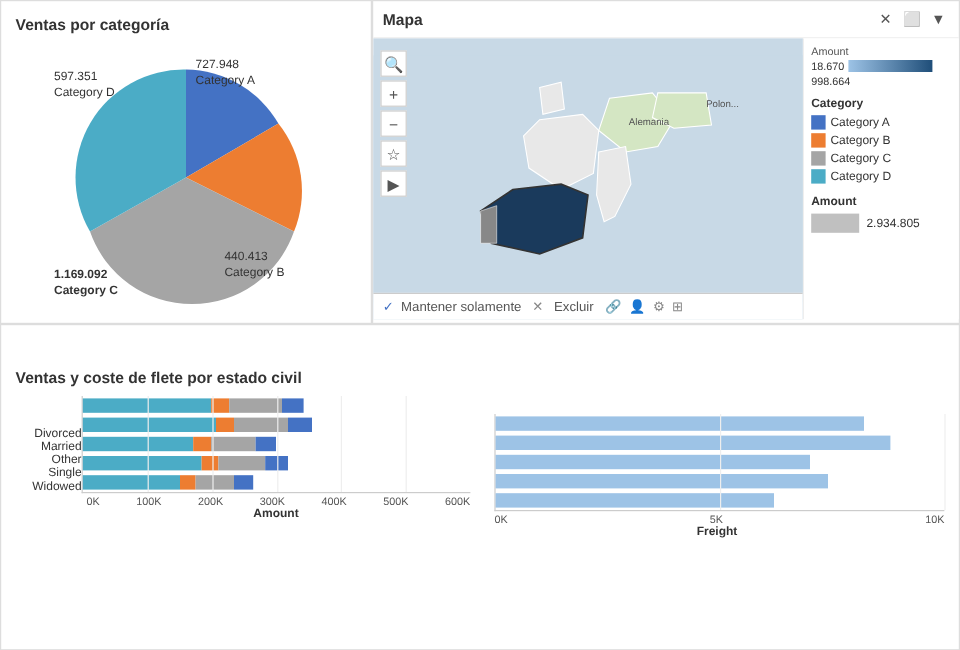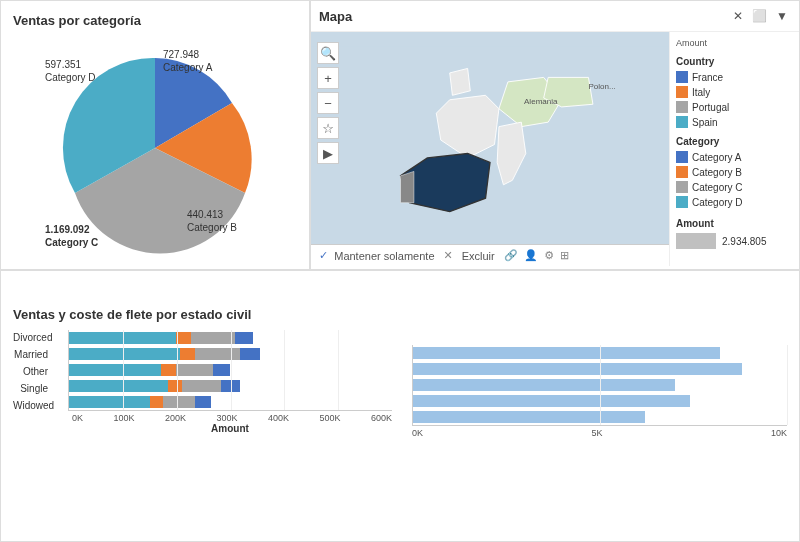--- a/index.html
+++ b/index.html
@@ -252,23 +252,23 @@
     }
 
     .bar-chart-section {
       flex: 1;
       position: relative;
     }
 
     .bar-y-labels {
       display: flex;
       flex-direction: column;
-      justify-content: space-between;
+      justify-content: flex-end;
       width: 55px;
-      padding-right: 20px;
+      padding-right: 0;
       padding-top: 2px;
     }
 
     .bar-y-label {
       font-size: 10px;
       text-align: right;
       color: #333;
     }
 
     
@@ -371,41 +371,27 @@
           <span style="color:#888; font-size:11px;">⊞</span>
         </div>
 
         <div class="map-credit">© Mapbox © OSM</div>
       </div>
 
       <div class="map-sidebar">
 
         <div style="margin-bottom:8px;">
           <div style="font-size:9px; color:#555; margin-bottom:2px;">Amount</div>
-        </div>
-
-        <div class="legend-section">
-          <div class="legend-title">Country</div>
-          <div class="legend-item">
-            <div class="legend-color" style="background:#4472C4;"></div>
-            <span>France</span>
-          </div>
-          <div class="legend-item">
-            <div class="legend-color" style="background:#ED7D31;"></div>
-            <span>Italy</span>
-          </div>
-          <div class="legend-item">
-            <div class="legend-color" style="background:#A5A5A5;"></div>
-            <span>Portugal</span>
-          </div>
-          <div class="legend-item">
-            <div class="legend-color" style="background:#4BACC6;"></div>
-            <span>Spain</span>
-          </div>
-        </div>
+          <div style="display:flex; align-items:center; gap:3px; flex-wrap:wrap;">
+            <span style="font-size:9px;">18.670</span>
+            <div style="width:70px; height:10px; background: linear-gradient(to right, #9dc3e6, #1f4e79);"></div>
+            <span style="font-size:9px;">998.664</span>
+          </div>
+        </div>
+
 
         <div class="legend-section">
           <div class="legend-title">Category</div>
           <div class="legend-item">
             <div class="legend-color" style="background:#4472C4;"></div>
             <span>Category A</span>
           </div>
           <div class="legend-item">
             <div class="legend-color" style="background:#ED7D31;"></div>
             <span>Category B</span>
@@ -544,18 +530,19 @@
               <div style="height:12px;width:62%;background:#9dc3e6;"></div>
             </div>
           </div>
         </div>
 
         <div style="display:flex;justify-content:space-between;padding-left:4px;font-size:9px;color:#555;margin-top:2px;">
           <span>0K</span>
           <span>5K</span>
           <span>10K</span>
         </div>
+        <div style="text-align:center;font-size:10px;font-weight:bold;color:#333;">Freight</div>
       </div>
 
     </div>
   </div>
 
 </div>
 
 </body></html>

